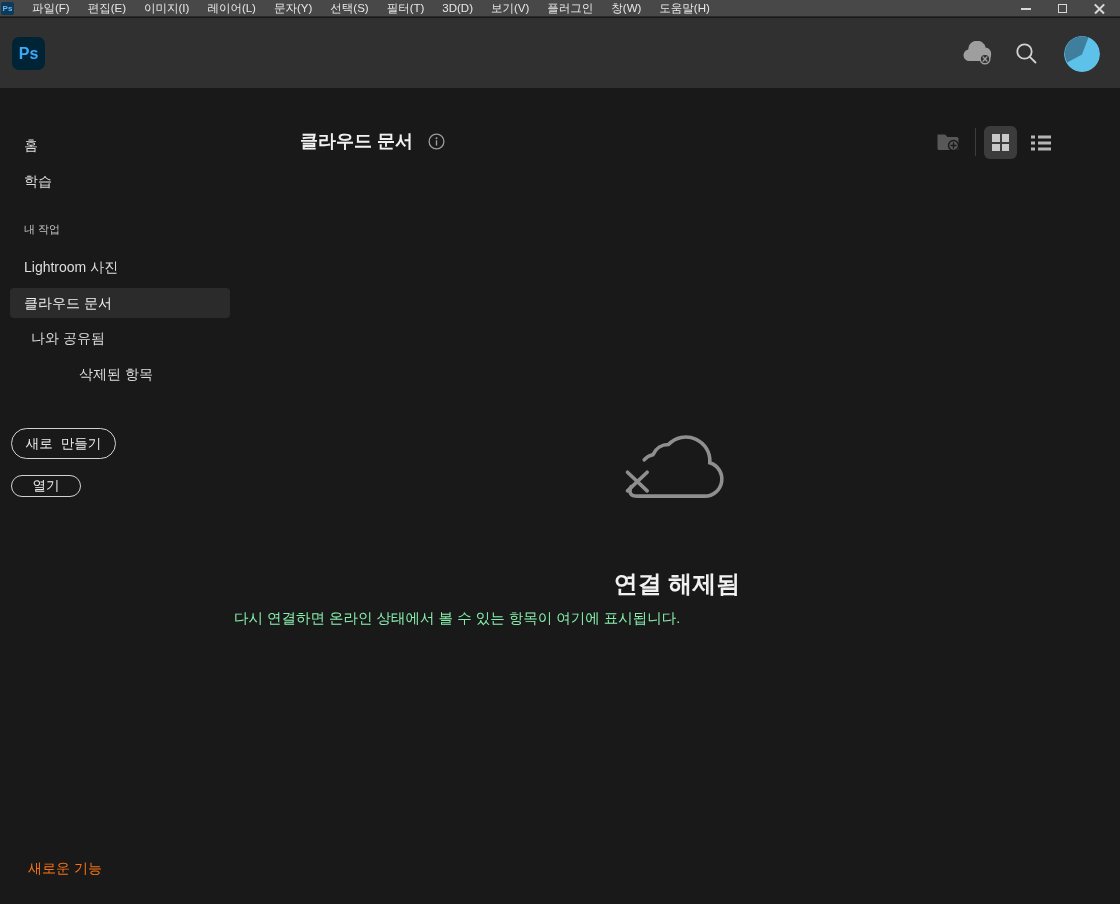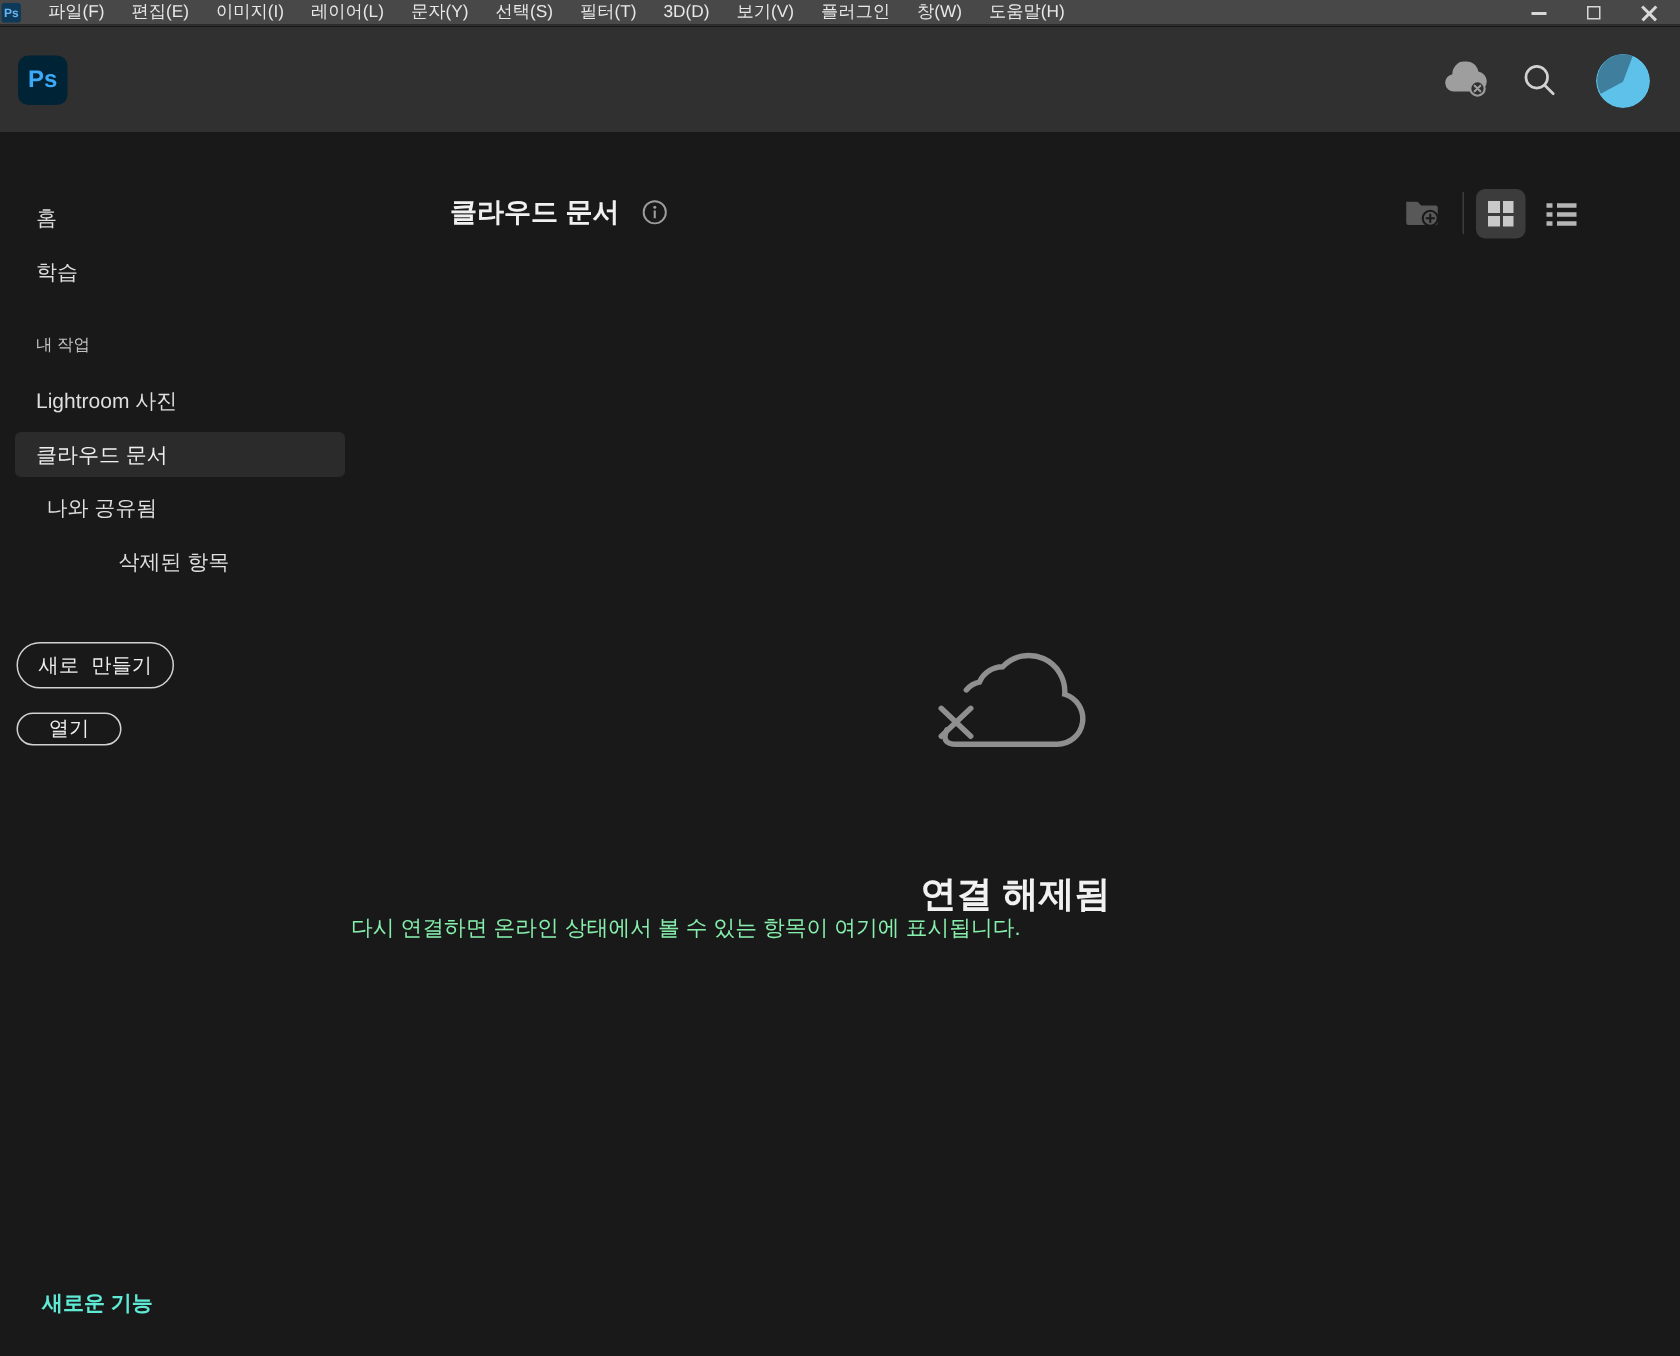--- a/index.html
+++ b/index.html
@@ -53,41 +53,41 @@
   .side-selected {
     position:absolute; left:10px; top:288px; width:220px; height:30px;
     background:#2b2b2b; border-radius:4px;
   }
   .pill-btn {
     position:absolute; border:1.7px solid #d2d2d2; border-radius:16px;
     background:transparent; color:#ededed; font-size:13.5px;
     display:flex; align-items:center; justify-content:center;
     font-family:Liberation Mono, monospace;
   }
-  .whats-new { position:absolute; left:28px; top:860px; font-size:14px; color:#5eead4;font-weight:bold; }
+  .whats-new { position:absolute; left:28px; top:860px; font-size:14px; color:#f97316; }
 
   
   .page-title { position:absolute; left:300px; top:129px; font-size:18px; font-weight:bold; color:#f0f0f0; }
   .info-icon { position:absolute; left:428px; top:133px; }
   .divider-v { position:absolute; left:975px; top:128px; width:1px; height:28px; background:#3d3d3d; }
   .folder-add { position:absolute; left:936px; top:131px; }
   .grid-btn {
     position:absolute; left:984px; top:126px; width:33px; height:33px;
     background:#3c3c3c; border-radius:6px;
     display:flex; align-items:center; justify-content:center;
   }
   .grid-glyph { width:17px; height:17px; display:grid; grid-template-columns:7.5px 7.5px; grid-template-rows:7.5px 7.5px; gap:2px; }
   .grid-glyph span { background:#c9c9c9; }
   .list-btn { position:absolute; left:1030px; top:133px; }
 
   
   .empty-cloud { position:absolute; left:618px; top:428px; }
   .empty-head {
     position:absolute; left:234px; top:568px; width:886px; text-align:center;
-    font-size:24px; font-weight:bold; color:#f1f1f1;margin-top:12px;
+    font-size:24px; font-weight:bold; color:#f1f1f1;
   }
   .empty-desc {
     position:absolute; left:234px; top:609px; width:886px; 
     font-size:14.5px; color:#86efac;
   }
 </style>
 </head>
 <body>
 
 <div class="screen">

